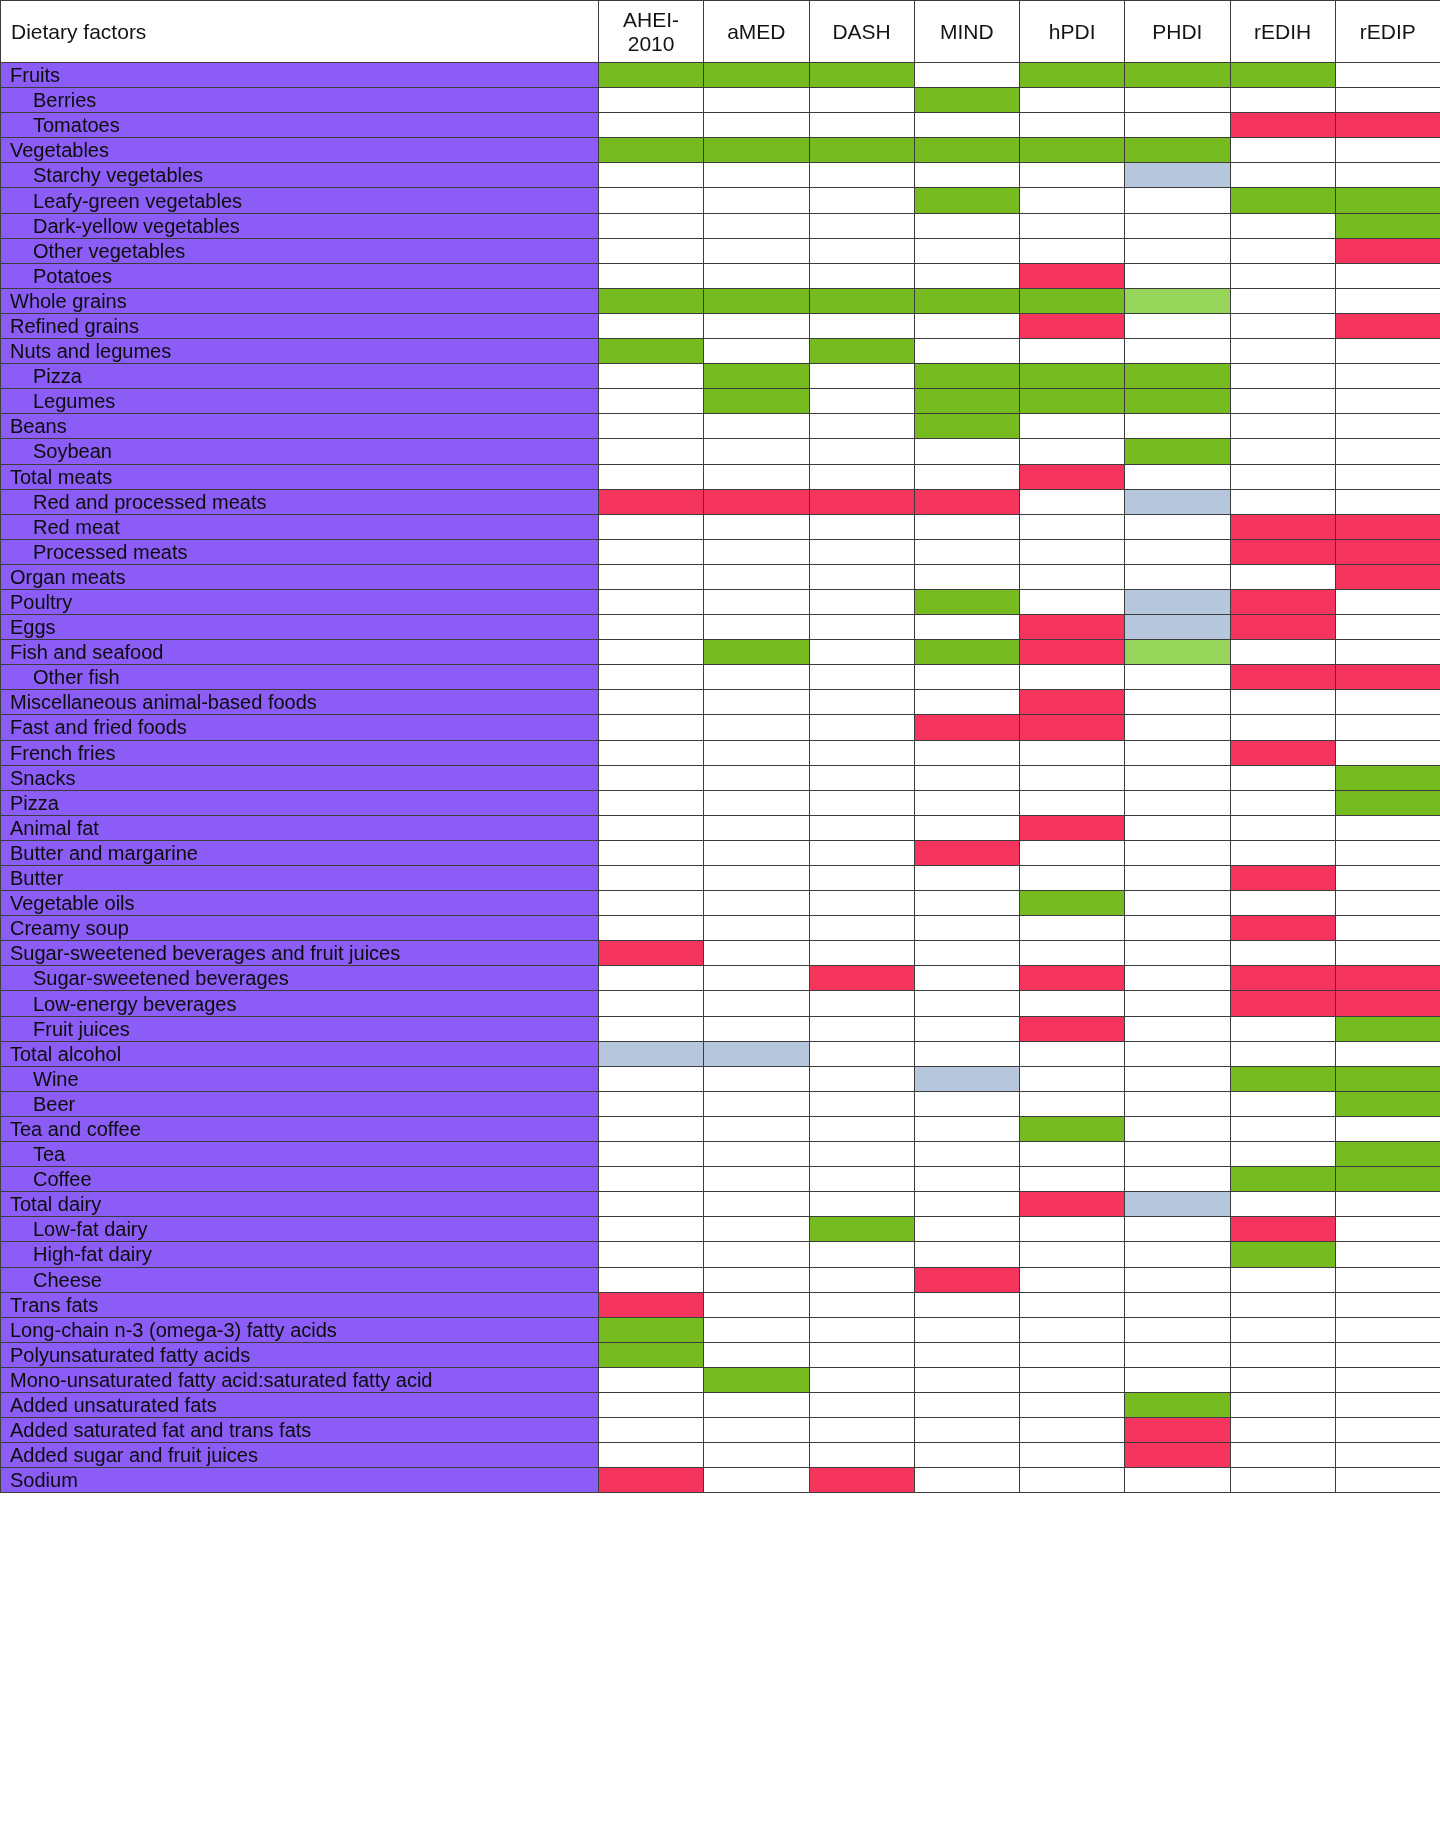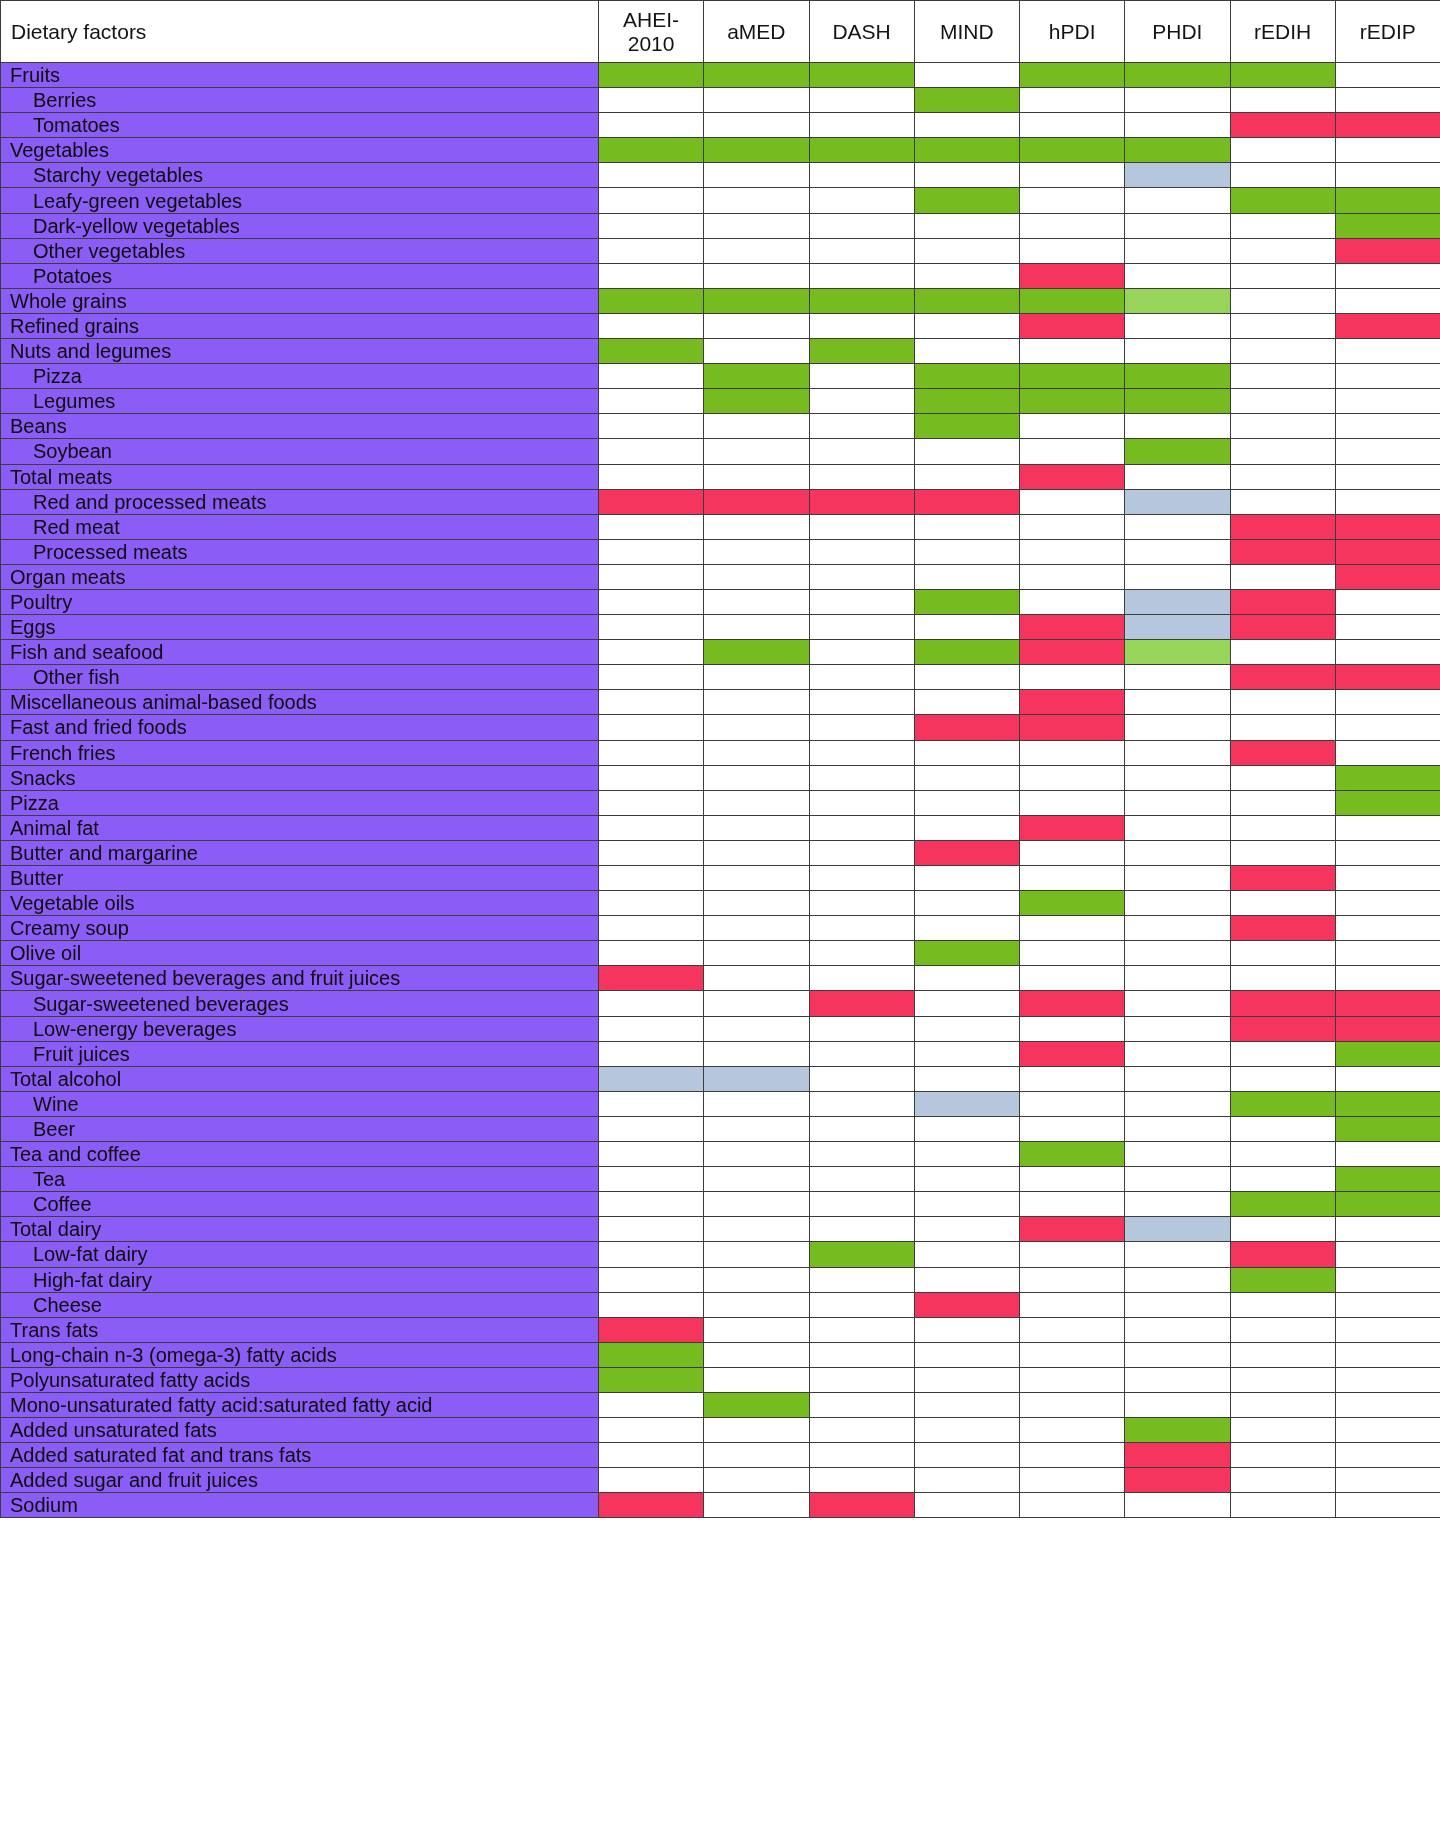--- a/index.html
+++ b/index.html
@@ -497,31 +497,20 @@
           <td class="cell"></td>
           <td class="cell"></td>
           <td class="cell"></td>
           <td class="cell"></td>
           <td class="cell"></td>
           <td class="cell"></td>
           <td class="cell r"></td>
           <td class="cell"></td>
         </tr>
         <tr>
-          <td class="label">Olive oil</td>
-          <td class="cell"></td>
-          <td class="cell"></td>
-          <td class="cell"></td>
-          <td class="cell g"></td>
-          <td class="cell"></td>
-          <td class="cell"></td>
-          <td class="cell"></td>
-          <td class="cell"></td>
-        </tr>
-        <tr>
           <td class="label">Sugar-sweetened beverages and fruit juices</td>
           <td class="cell r"></td>
           <td class="cell"></td>
           <td class="cell"></td>
           <td class="cell"></td>
           <td class="cell"></td>
           <td class="cell"></td>
           <td class="cell"></td>
           <td class="cell"></td>
         </tr>

